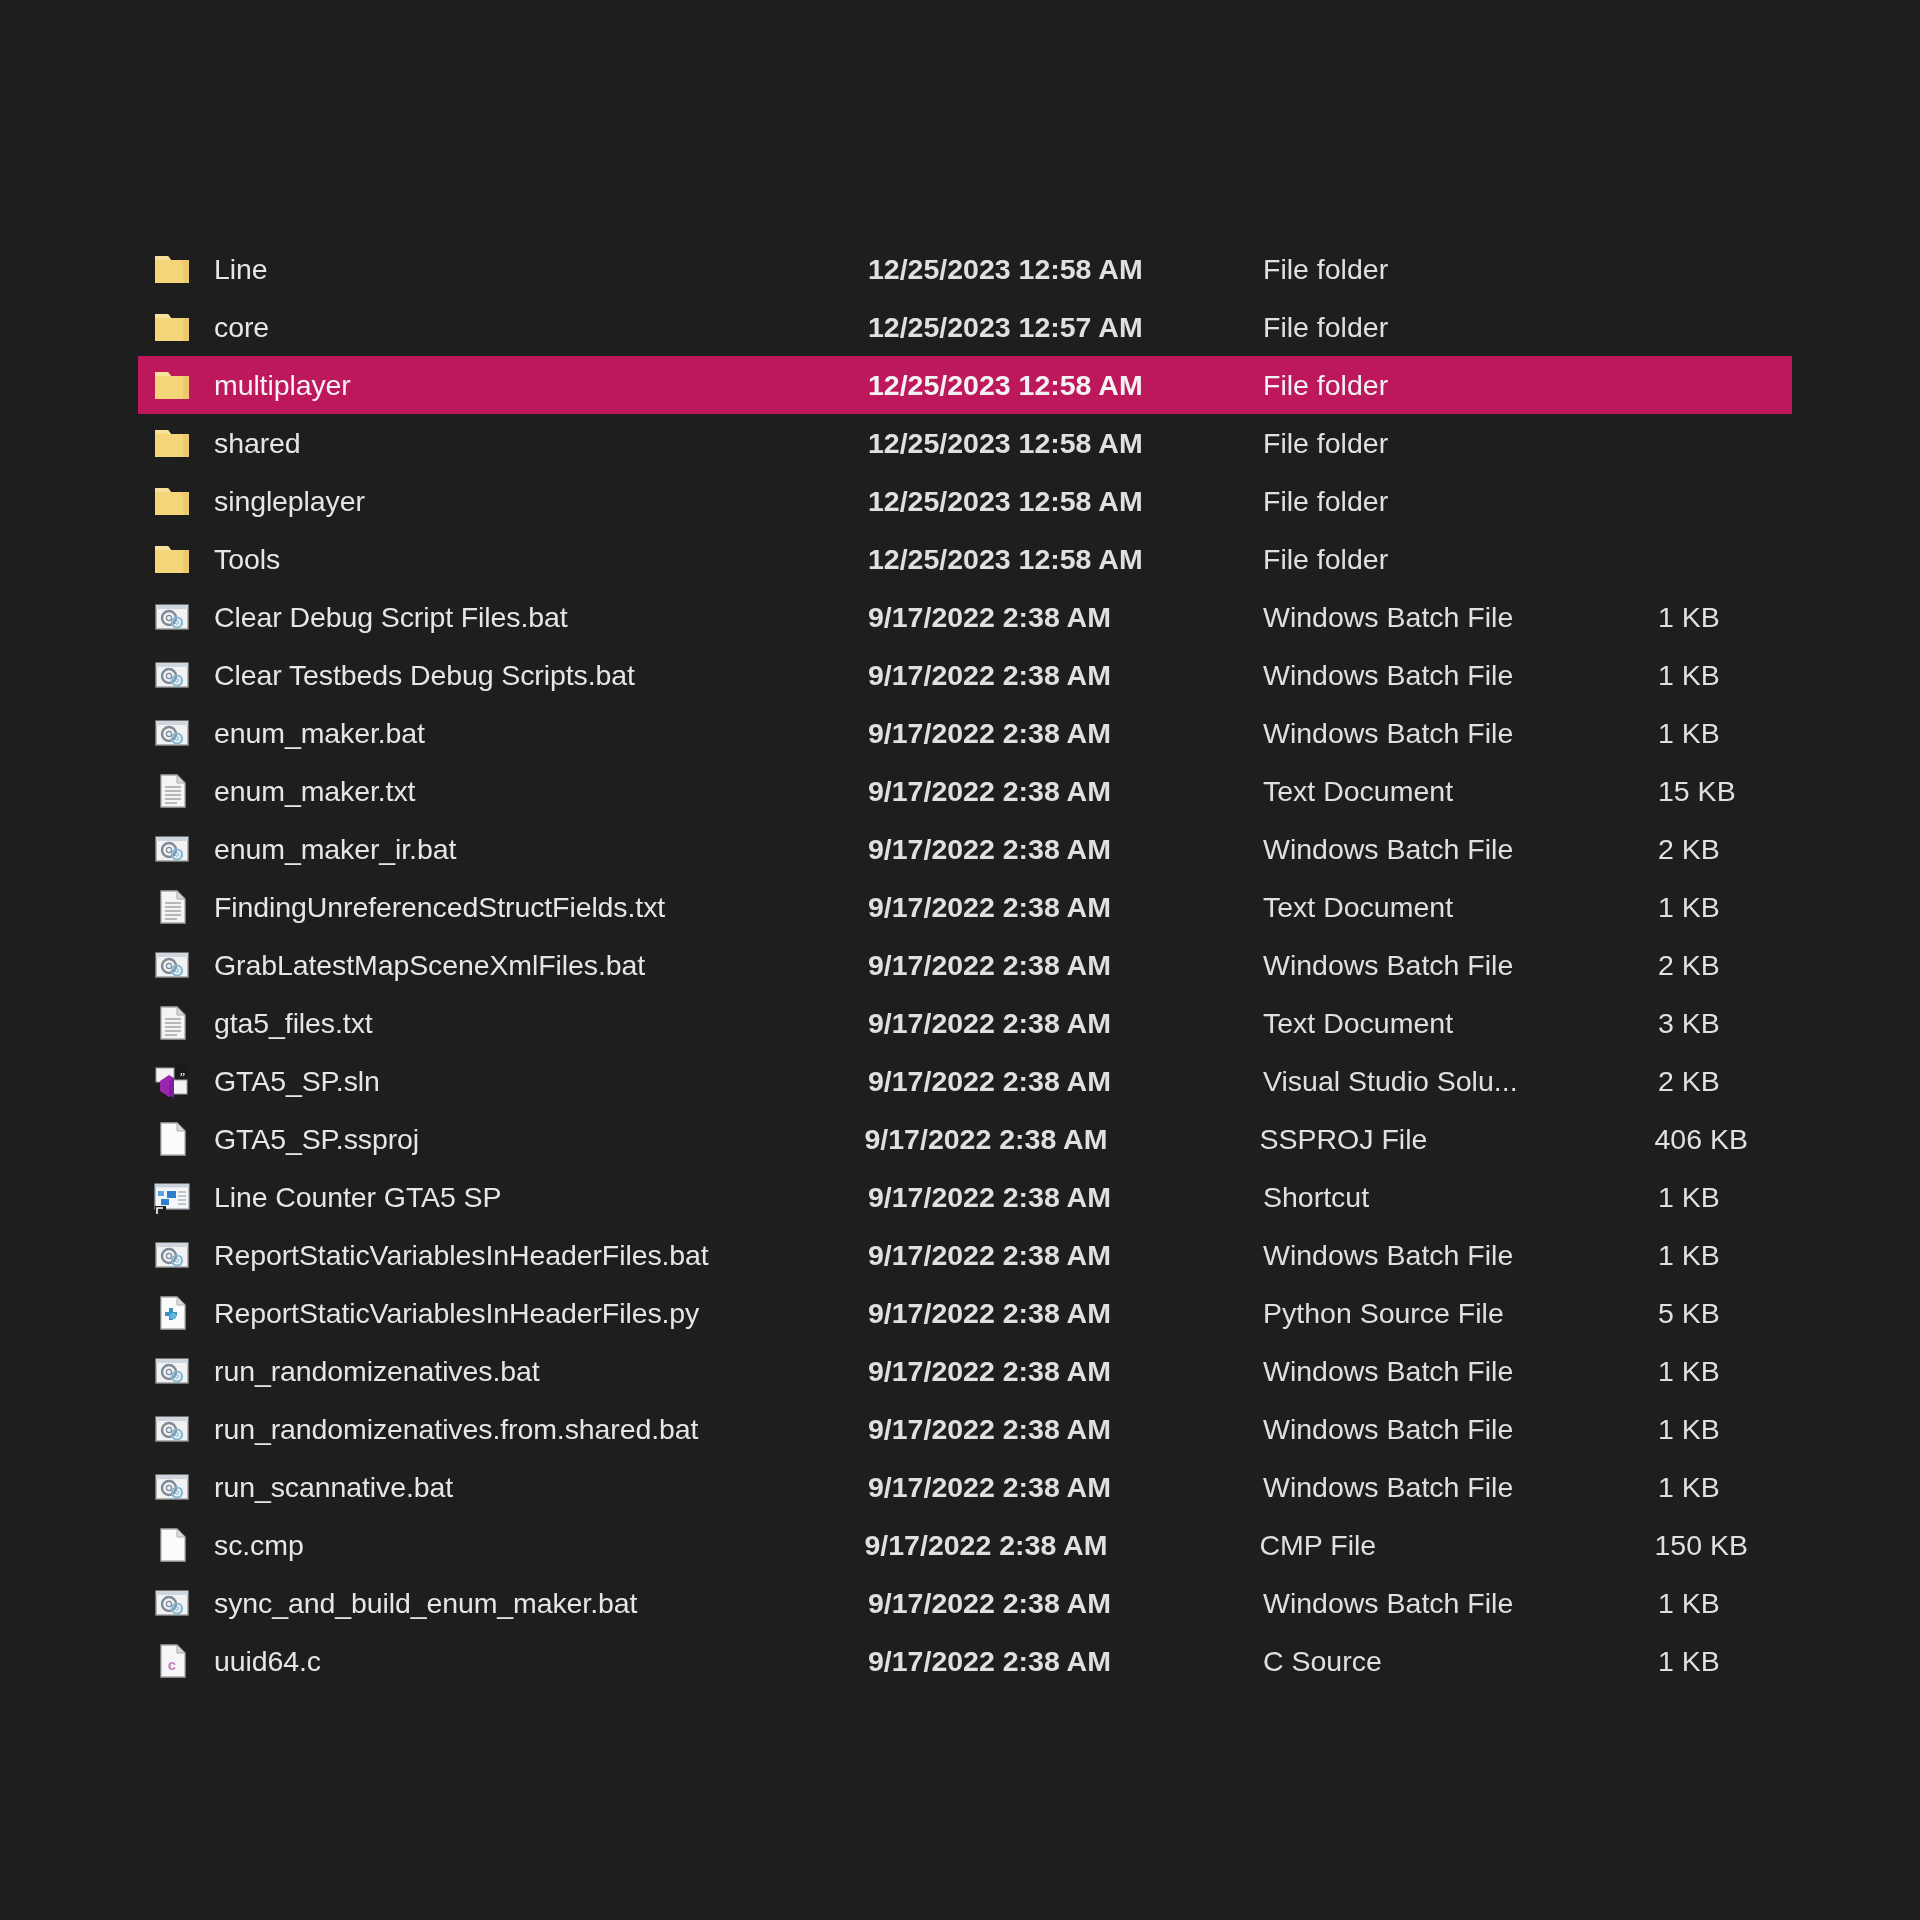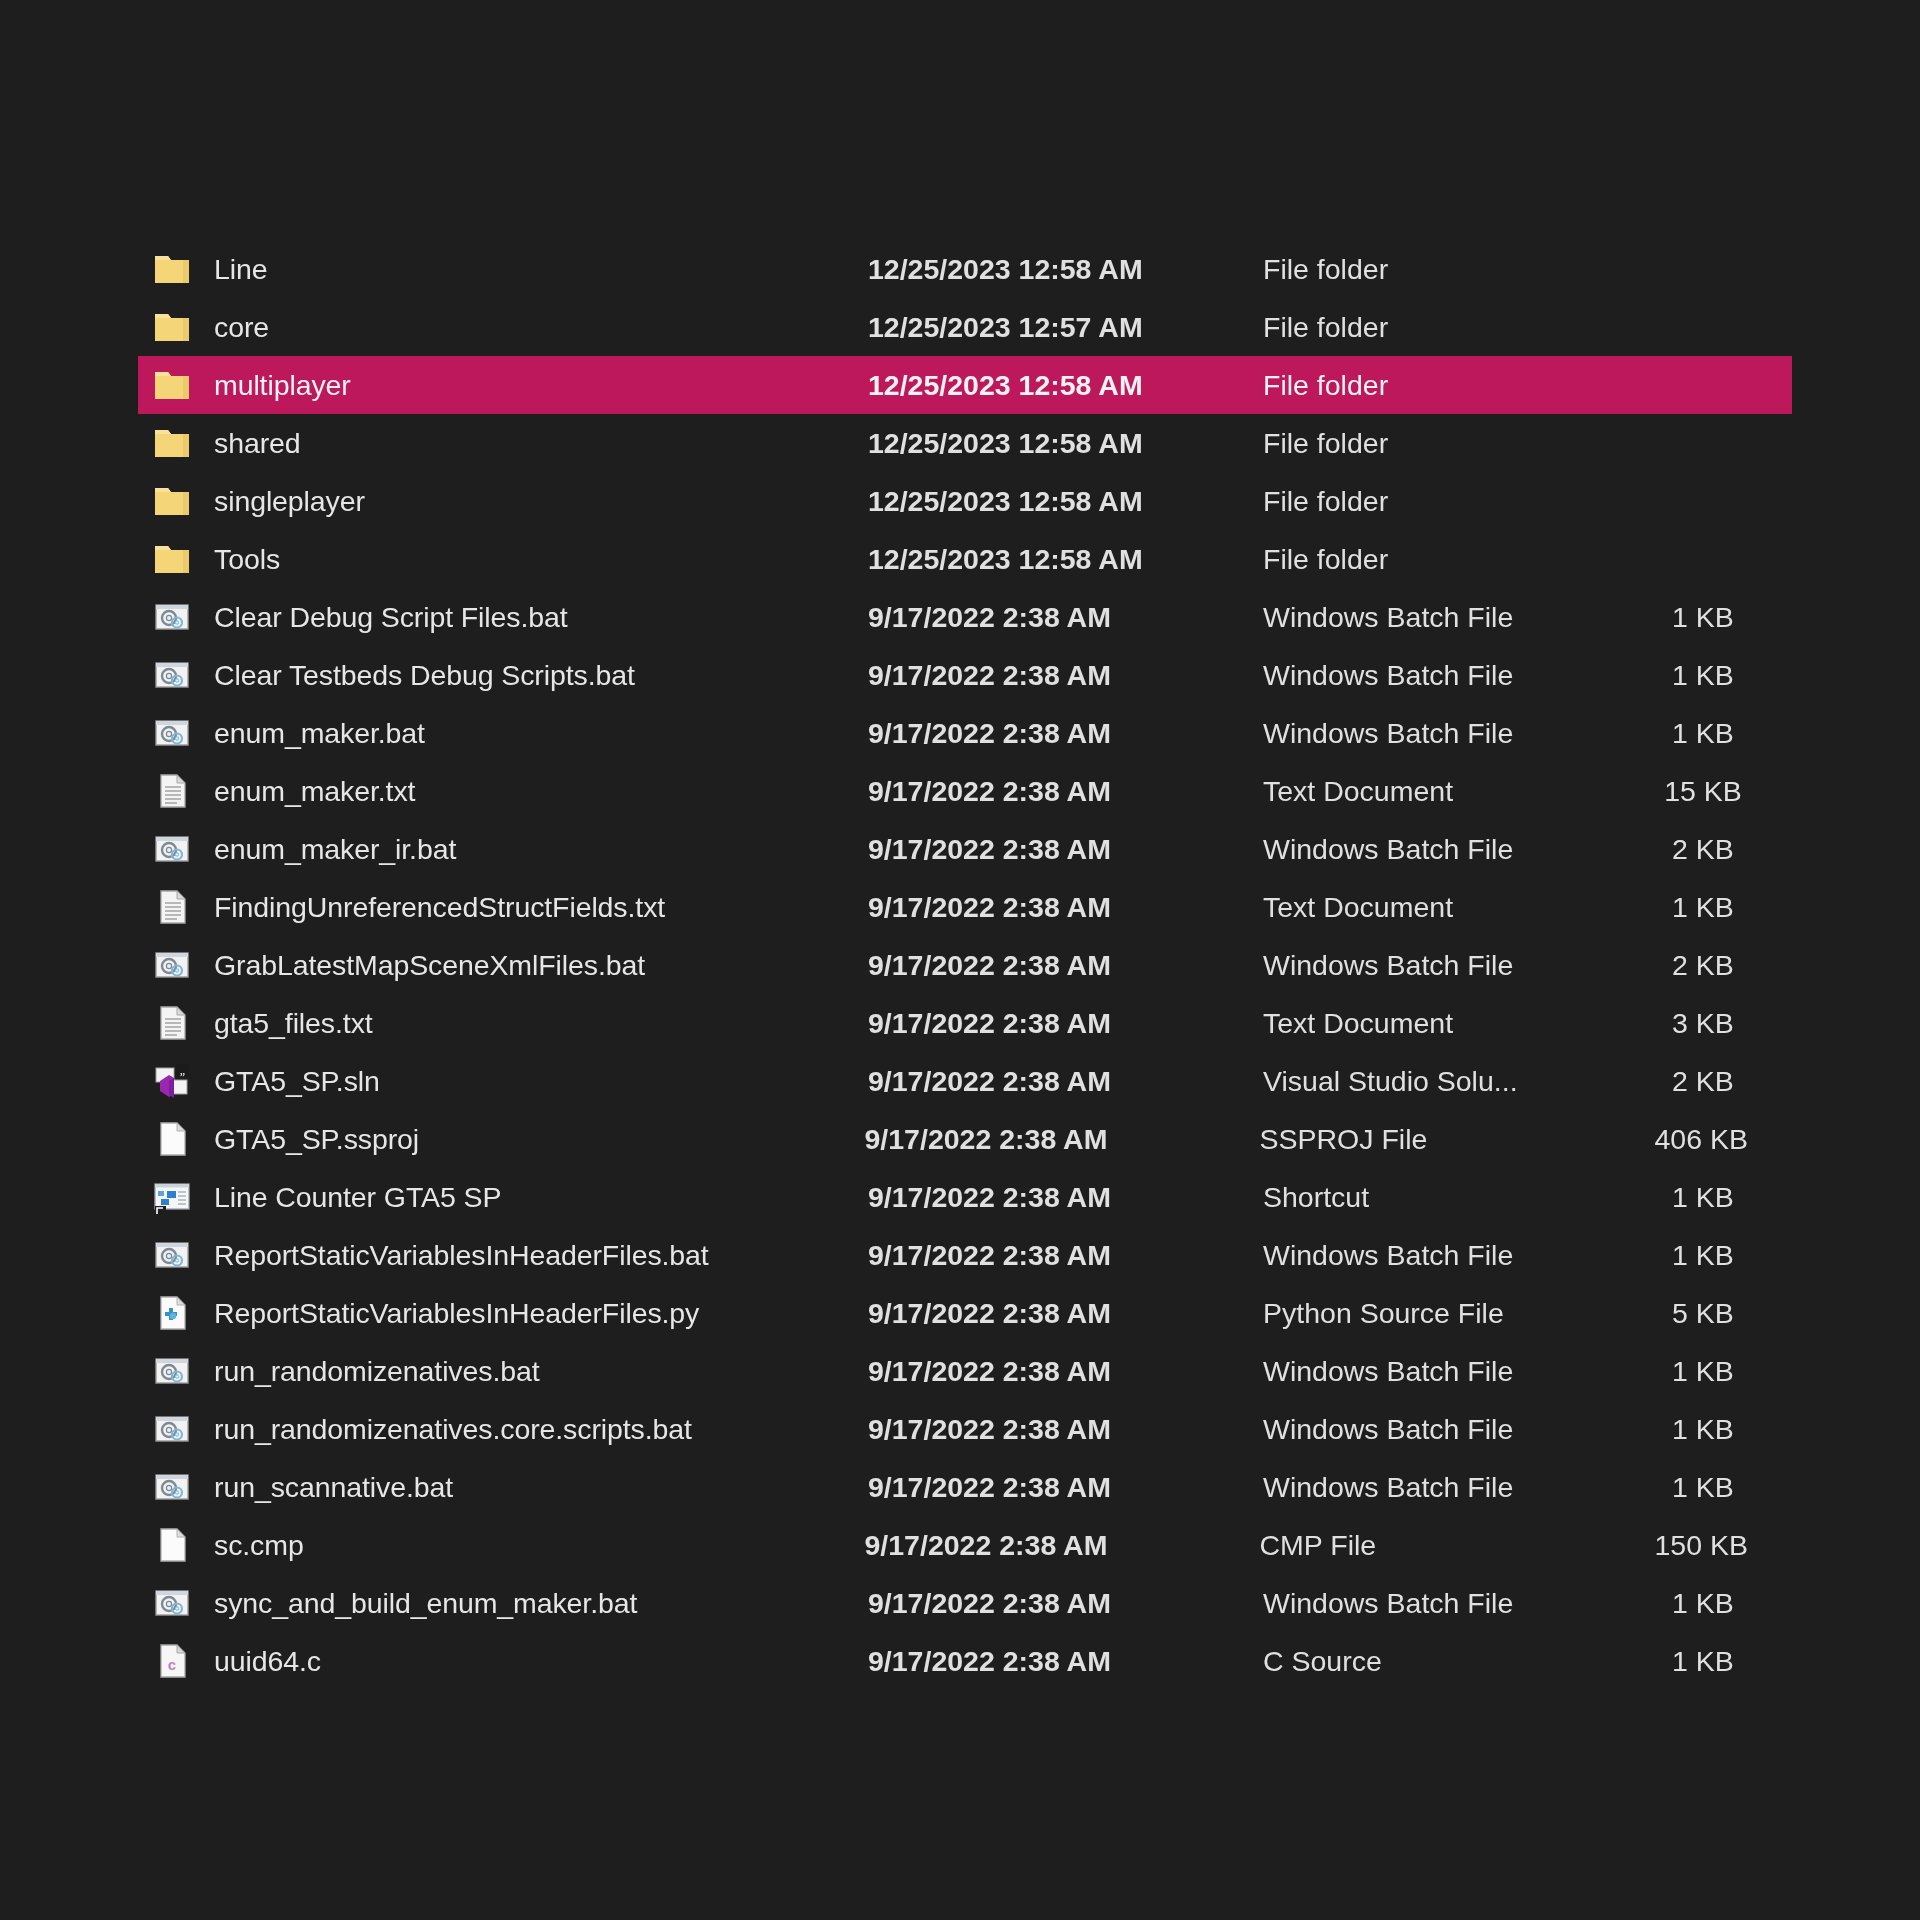--- a/index.html
+++ b/index.html
@@ -78,21 +78,21 @@
     font-size: 28.5px;
     color: #e0e0e0;
     white-space: nowrap;
     display: block;
     overflow: hidden;
     text-overflow: ellipsis;
     max-width: 360px;
   }
   .cell-size {
     flex: 1 1 auto;
-    text-align: center;
+    text-align: left;
     padding-right: 44px;
     box-sizing: border-box;
   }
   .size-text {
     font-size: 28.5px;
     color: #e0e0e0;
     white-space: nowrap;
   }
 </style>
 </head>
@@ -502,21 +502,21 @@
         <span class="icon-wrap">
           <svg viewBox="0 0 38 38" xmlns="http://www.w3.org/2000/svg">
             <rect x="3" y="7" width="32" height="24" fill="#f2f2f2" stroke="#9a9a9a" stroke-width="1.4"></rect>
             <rect x="3" y="7" width="32" height="4" fill="#cfd6dd"></rect>
             <circle cx="16" cy="20" r="7" fill="none" stroke="#7d8a96" stroke-width="2.4"></circle>
             <circle cx="16" cy="20" r="2.6" fill="#e9eef2" stroke="#7d8a96" stroke-width="1.2"></circle>
             <circle cx="24" cy="24.5" r="5" fill="none" stroke="#7fb7d6" stroke-width="2.2"></circle>
             <circle cx="24" cy="24.5" r="1.7" fill="#dff0f8" stroke="#7fb7d6" stroke-width="1"></circle>
           </svg>
         </span>
-        <span class="name-text">run_randomizenatives.core.scripts.bat</span>
+        <span class="name-text">run_randomizenatives.from.shared.bat</span>
       </div>
       <div class="cell-date"><span class="date-text">9/17/2022 2:38 AM</span></div>
       <div class="cell-type">
         <span class="type-text">Windows Batch File</span>
       </div>
       <div class="cell-size"><span class="size-text">1 KB</span></div>
     </div>
     <div class="row">
       <div class="cell-name">
         <span class="icon-wrap">

